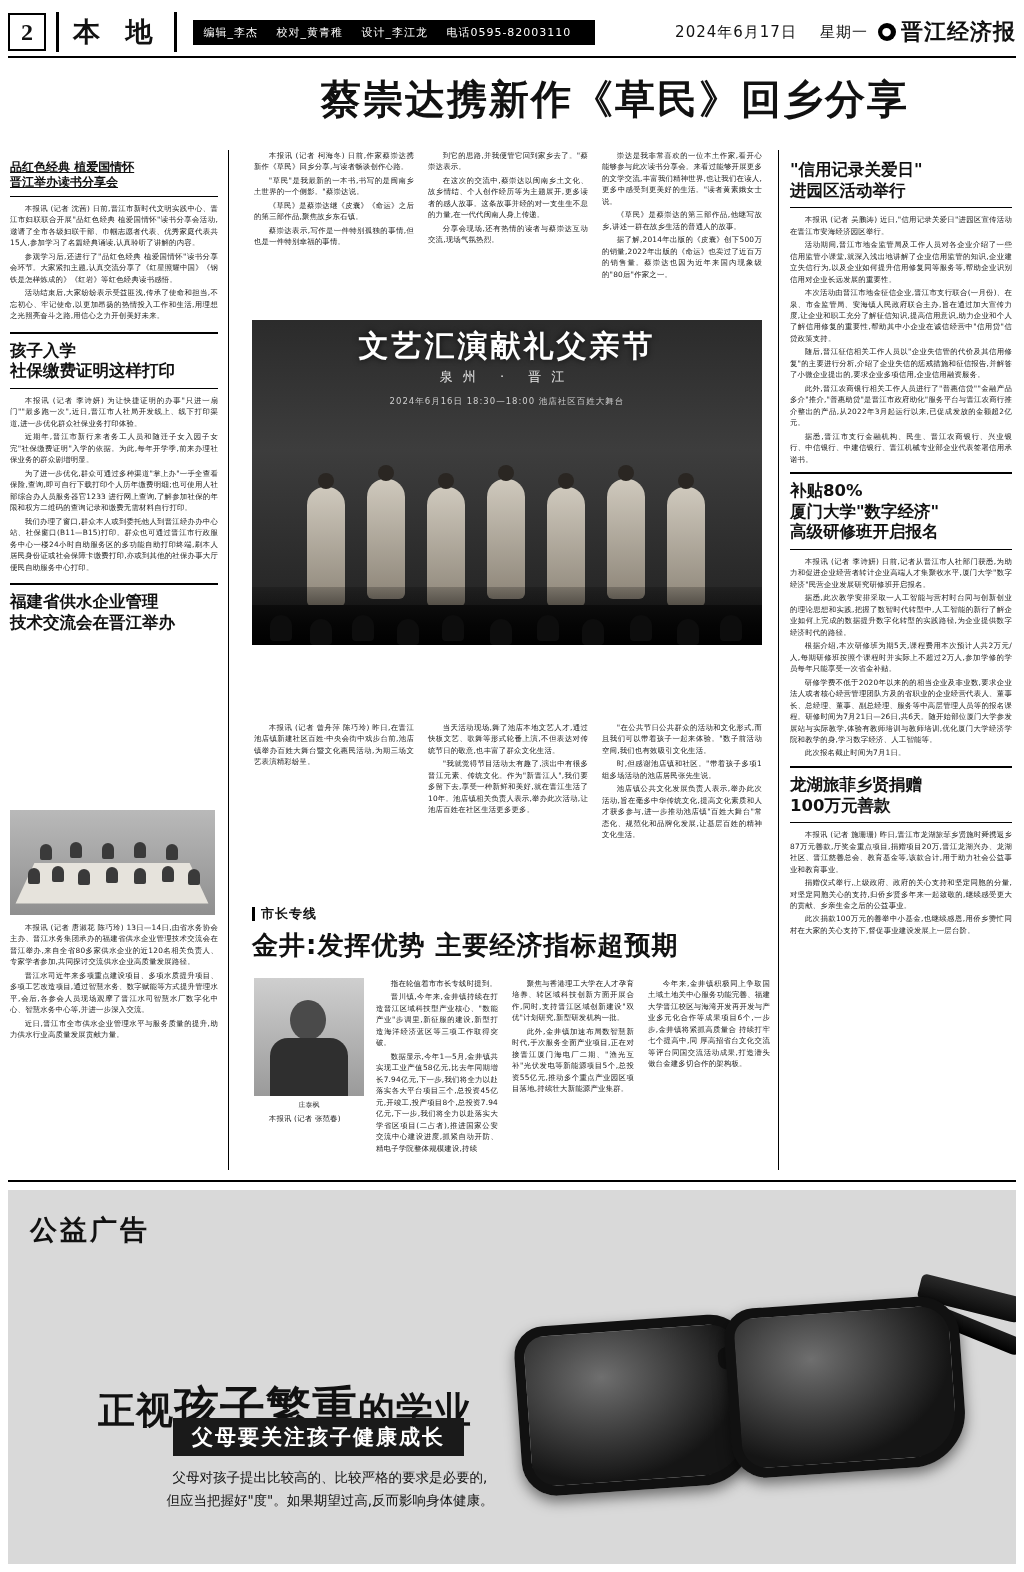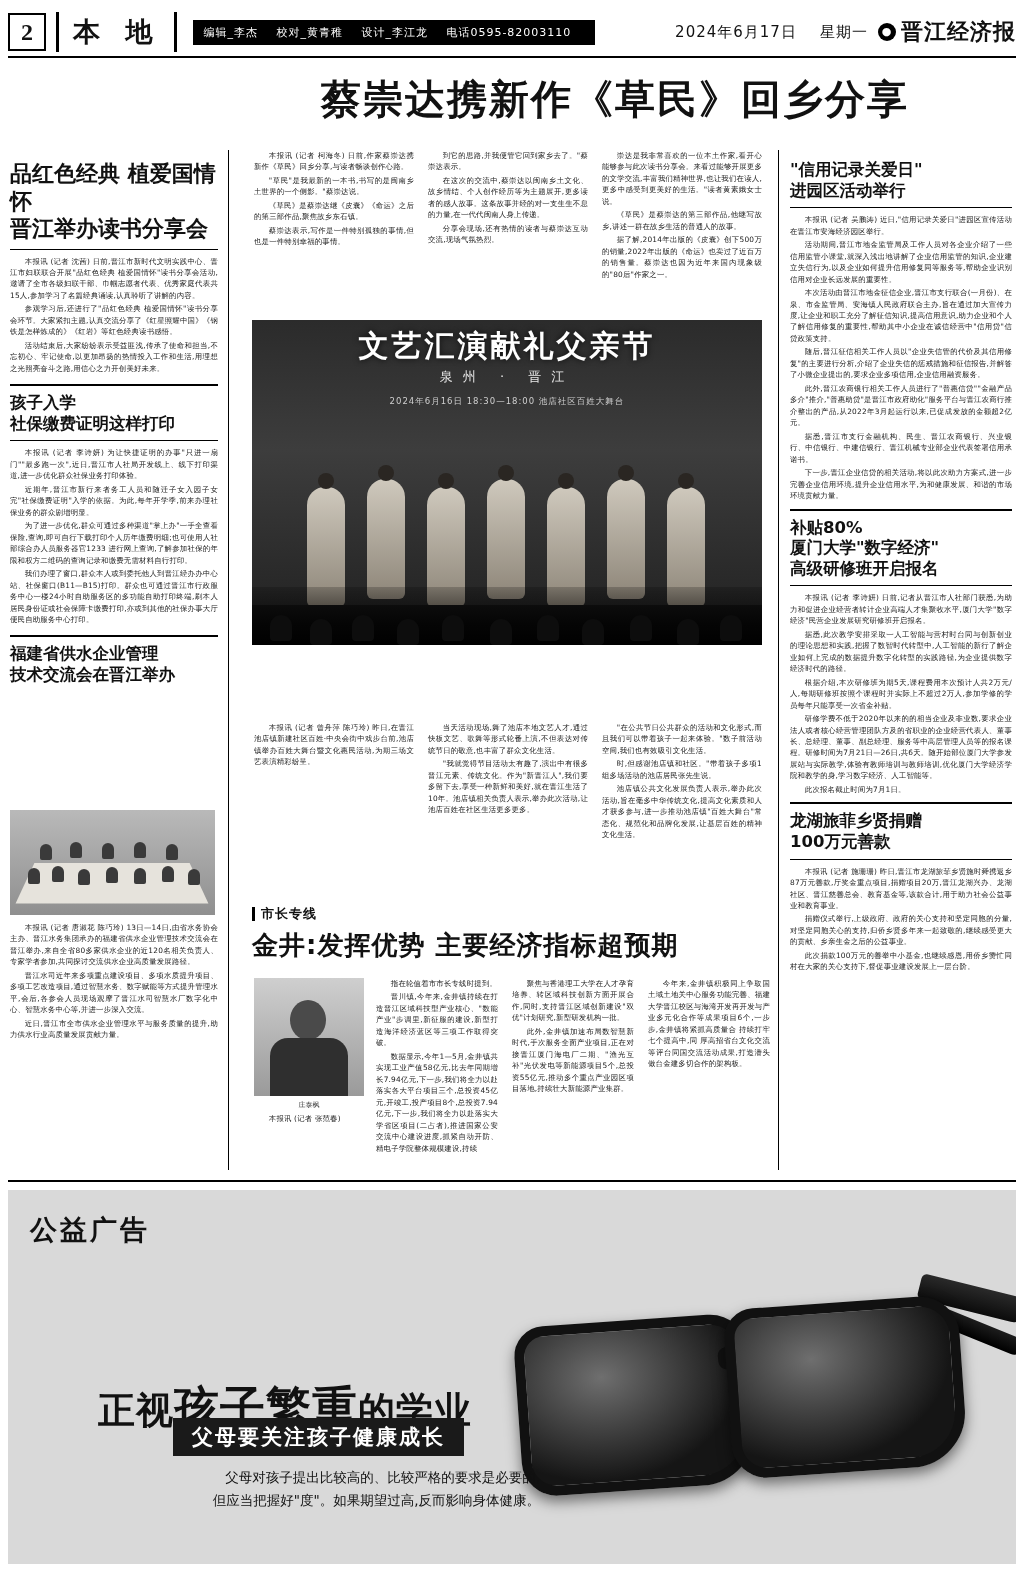--- a/index.html
+++ b/index.html
@@ -221,21 +221,21 @@
     font-size: 37px; font-weight:bold; color:#111; letter-spacing:1px;margin-top:16px;
   }
   .ad-h1 .big { font-size: 45px; }
   .ad-h2 {
     position:absolute; left:165px; top:228px;
     background:#1a1a1a; color:#fff; font-size:21px; font-weight:bold;
     padding:5px 19px; letter-spacing:2px;
   }
   .ad-p {
     position:absolute; left:112px; top:276px; width:420px;
-    font-size:13.5px; line-height:1.7; color:#111; text-align:right;
+    font-size:13.5px; line-height:1.7; color:#111; text-align:center;
   }
   .glasses {
     position:absolute; left:470px; top:60px; width:530px; height:270px;
   }
   .lens {
     position:absolute; width:215px; height:150px;
     background: radial-gradient(ellipse at 35% 30%, #6f6f6f, #151515 70%);
     border: 10px solid #111;
     border-radius: 30px 40px 55px 35px;
     box-shadow: 0 6px 14px rgba(0,0,0,.5);
@@ -291,21 +291,21 @@
   <div class="rule-top"></div>
 
   <div class="main-headline">蔡崇达携新作《草民》回乡分享</div>
 
   <div class="vline" style="left:228px; top:150px; height:1020px;"></div>
   <div class="vline" style="left:778px; top:150px; height:1020px;"></div>
 
   <div class="col" style="left:10px; top:160px; width:208px;">
 
     <div>
-      <div class="art-title" style="font-size:22px;">
+      <div class="art-title" style="font-size:12px;text-decoration:underline;">
         <div>品红色经典 植爱国情怀</div>
         <div>晋江举办读书分享会</div>
       </div>
       <div class="hr-thin"></div>
       <div class="body-text">
         <p>本报讯 (记者 沈茜) 日前,晋江市新时代文明实践中心、晋江市妇联联合开展"品红色经典 植爱国情怀"读书分享会活动,邀请了全市各级妇联干部、巾帼志愿者代表、优秀家庭代表共15人,参加学习了名篇经典诵读,认真聆听了讲解的内容。</p>
         <p>参观学习后,还进行了"品红色经典 植爱国情怀"读书分享会环节。大家紧扣主题,认真交流分享了《红星照耀中国》《钢铁是怎样炼成的》《红岩》等红色经典读书感悟。</p>
         <p>活动结束后,大家纷纷表示受益匪浅,传承了使命和担当,不忘初心、牢记使命,以更加昂扬的热情投入工作和生活,用理想之光照亮奋斗之路,用信心之力开创美好未来。</p>
       </div>
     </div>
@@ -457,21 +457,20 @@
         <div>进园区活动举行</div>
       </div>
       <div class="hr-thin"></div>
       <div class="body-text">
         <p>本报讯 (记者 吴鹏涛) 近日,"信用记录关爱日"进园区宣传活动在晋江市安海经济园区举行。</p>
         <p>活动期间,晋江市地金监管局及工作人员对各企业介绍了一些信用监管小课堂,就深入浅出地讲解了企业信用监管的知识,企业建立失信行为,以及企业如何提升信用修复同等服务等,帮助企业识别信用对企业长远发展的重要性。</p>
         <p>本次活动由晋江市地金征信企业,晋江市支行联合(一月份)、在泉、市金监管局、安海镇人民政府联合主办,旨在通过加大宣传力度,让企业和职工充分了解征信知识,提高信用意识,助力企业和个人了解信用修复的重要性,帮助其中小企业在诚信经营中"信用贷"信贷政策支持。</p>
         <p>随后,晋江征信相关工作人员以"企业失信管的代价及其信用修复"的主要进行分析,介绍了企业失信的惩戒措施和征信报告,并解答了小微企业提出的,要求企业多项信用,企业信用融资服务。</p>
         <p>此外,晋江农商银行相关工作人员进行了"普惠信贷""金融产品多介"推介,"普惠助贷"是晋江市政府助化"服务平台与晋江农商行推介整出的产品,从2022年3月起运行以来,已促成发放的金额超2亿元。</p>
         <p>据悉,晋江市支行金融机构、民生、晋江农商银行、兴业银行、中信银行、中建信银行、晋江机械专业部企业代表签署信用承诺书。</p>
-        <p>下一步,晋江企业信贷的相关活动,将以此次助力方案式,进一步完善企业信用环境,提升企业信用水平,为和健康发展、和谐的市场环境贡献力量。</p>
       </div>
     </div>
 
     <div class="hr-thick"></div>
 
     <div>
       <div class="art-title" style="font-size:16.5px;">
         <div>补贴80%</div>
         <div>厦门大学"数字经济"</div>
         <div>高级研修班开启报名</div>

